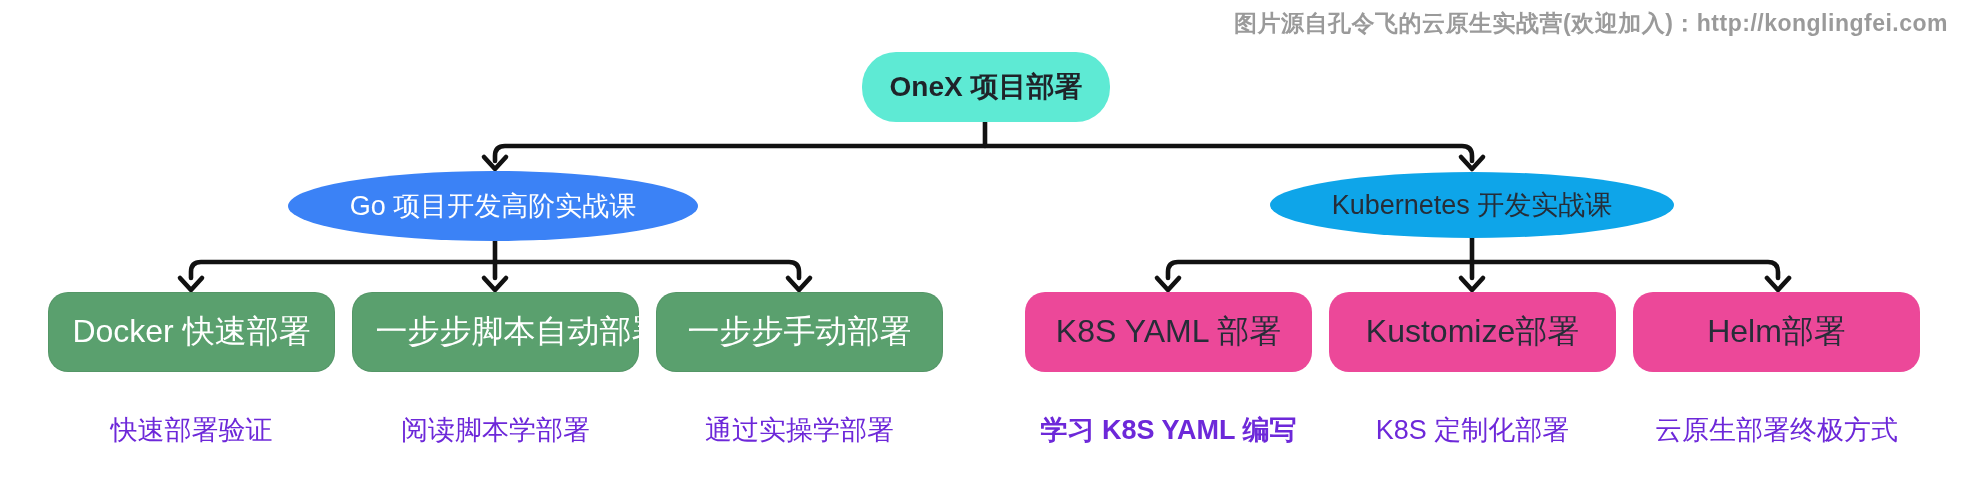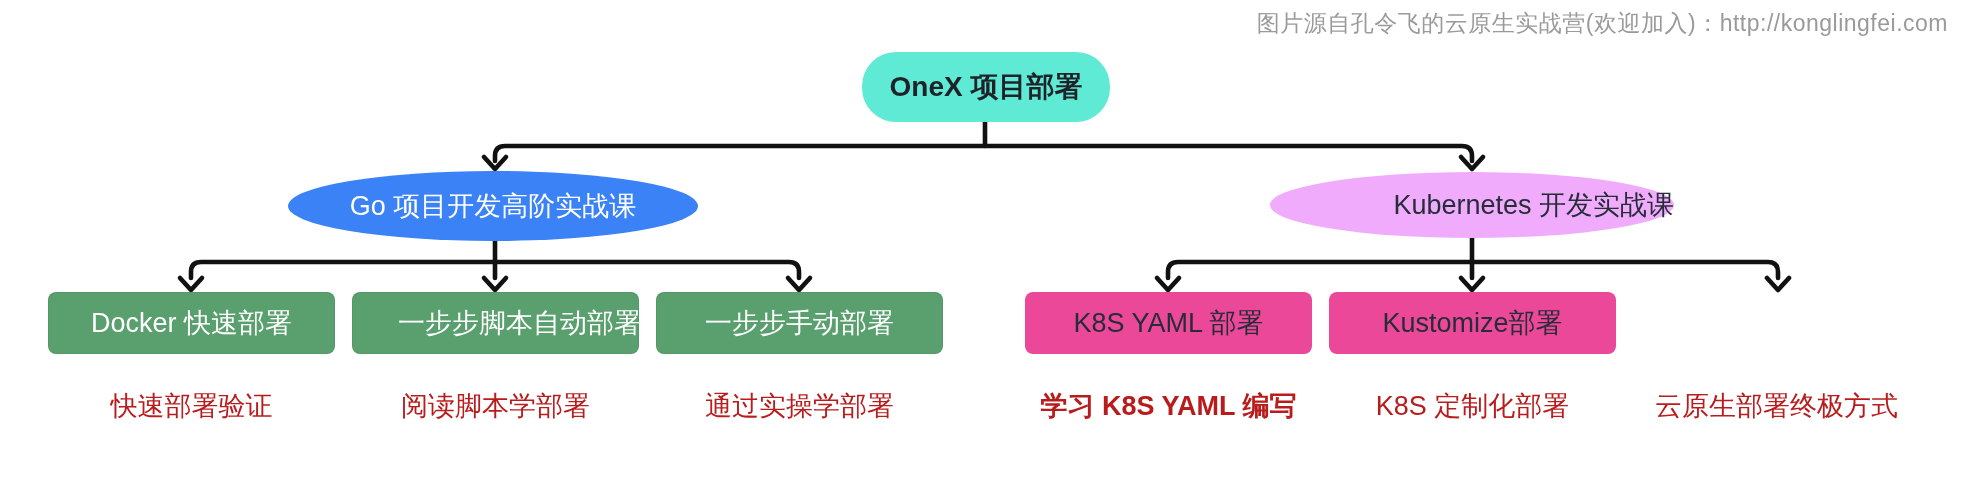--- a/index.html
+++ b/index.html
@@ -8,21 +8,21 @@
     background:#ffffff;
     font-family:"Liberation Sans","DejaVu Sans",sans-serif;
     position:relative;
     overflow:hidden;
   }
   .stage{position:absolute;inset:0;width:1974px;height:500px;}
 
   .watermark{
     position:absolute;top:8px;right:26px;
     font-size:23px;letter-spacing:0.5px;
-    color:#9a9a9a;font-weight:400;
+    color:#9a9a9a;font-weight:700;
   }
 
   .connectors{position:absolute;left:0;top:0;width:1974px;height:500px;}
   .connectors path{fill:none;stroke:#111111;stroke-width:4.6px;stroke-linecap:round;stroke-linejoin:round;}
 
   .node{
     position:absolute;display:flex;align-items:center;justify-content:center;
     box-sizing:border-box;text-align:center;white-space:nowrap;
   }
   .root-node{
@@ -31,34 +31,34 @@
   }
   .ellipse{
     border-radius:50%;font-size:27px;
   }
   .ellipse-green{
     left:288px;top:171px;width:410px;height:70px;
     background:#3b82f6;color:#ffffff;
   }
   .ellipse-gray{
     left:1270px;top:172px;width:404px;height:66px;
-    background:#f0abfc;color:#262d38;justify-content:flex-end;
+    background:#0ea5e9;color:#262d38;
   }
   .box{
-    top:292px;width:287px;height:62px;border-radius:8px;font-size:27px;
+    top:292px;width:287px;height:80px;border-radius:20px;font-size:32px;
   }
   .box-green{background:#5aa06e;color:#ffffff;border:1px solid rgba(0,0,0,0.06);}
   .box-gray{background:#ec4899;color:#262d38;}
   .b1{left:48px;}  .b2{left:352px;padding-left:48px;} .b3{left:656px;}
   .b4{left:1025px;}.b5{left:1329px;}.b6{left:1633px;}
 
   .caption{
-    position:absolute;top:388px;height:36px;width:287px;
+    position:absolute;top:412px;height:36px;width:287px;
     display:flex;align-items:center;justify-content:center;
-    font-size:27px;color:#b91c1c;white-space:nowrap;
+    font-size:27px;color:#6d28d9;white-space:nowrap;
   }
   .c1{left:48px;}  .c2{left:352px;} .c3{left:656px;}
   .c4{left:1025px;font-weight:bold;}.c5{left:1329px;}.c6{left:1633px;}
 </style>
 </head>
 <body>
 
 <div class="stage">
 
   <div class="watermark">图片源自孔令飞的云原生实战营(欢迎加入)：http://konglingfei.com</div>
@@ -105,20 +105,23 @@
   </div>
   <div class="node box box-green b3">
     <span>一步步手动部署</span>
   </div>
   <div class="node box box-gray b4">
     <span>K8S YAML 部署</span>
   </div>
   <div class="node box box-gray b5">
     <span>Kustomize部署</span>
   </div>
+  <div class="node box box-gray b6">
+    <span>Helm部署</span>
+  </div>
 
   <div class="caption c1">快速部署验证</div>
   <div class="caption c2">阅读脚本学部署</div>
   <div class="caption c3">通过实操学部署</div>
   <div class="caption c4">学习 K8S YAML 编写</div>
   <div class="caption c5">K8S 定制化部署</div>
   <div class="caption c6">云原生部署终极方式</div>
 
 </div>
 

